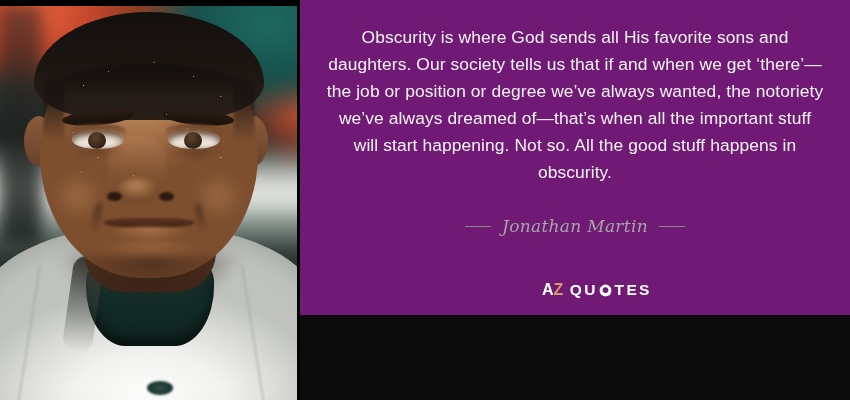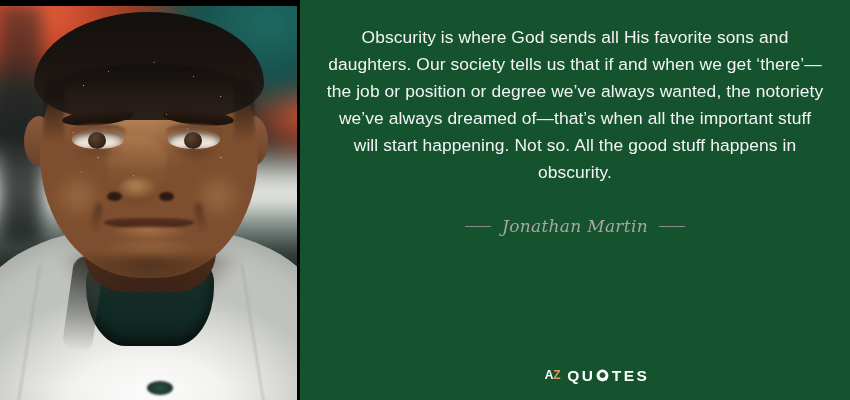--- a/index.html
+++ b/index.html
@@ -329,22 +329,22 @@
     border-radius: 50%;
     filter: blur(4px);
   }
   .cheek-l { left: 52px; }
   .cheek-r { left: 192px; }
 
   
   .quote-pane {
     position: relative;
     flex: 1 1 auto;
-    height: 400px;
-    background: #14532d;
+    height: 315px;
+    background: #701a75;
     display: flex;
     flex-direction: column;
     align-items: center;
     box-sizing: border-box;
     padding: 24px 22px 0 22px;
   }
   .quote-text {
     color: #f4f4f4;
     font-size: 17.4px;
     line-height: 27px;
@@ -380,21 +380,21 @@
   .logo {
     position: absolute;
     left: 0; right: 0;
     bottom: 17px;
     display: flex;
     align-items: center;
     justify-content: center;
     gap: 7px;
   }
   .logo-az {
-    font-size: 12px;
+    font-size: 16px;
     font-weight: 700;
     letter-spacing: -0.3px;
     line-height: 1;
     margin-left: 44px;
   }
   .logo-a { color: #ffffff; }
   .logo-z { color: #d79b63; }
   .logo-quotes {
     display: flex;
     align-items: center;

